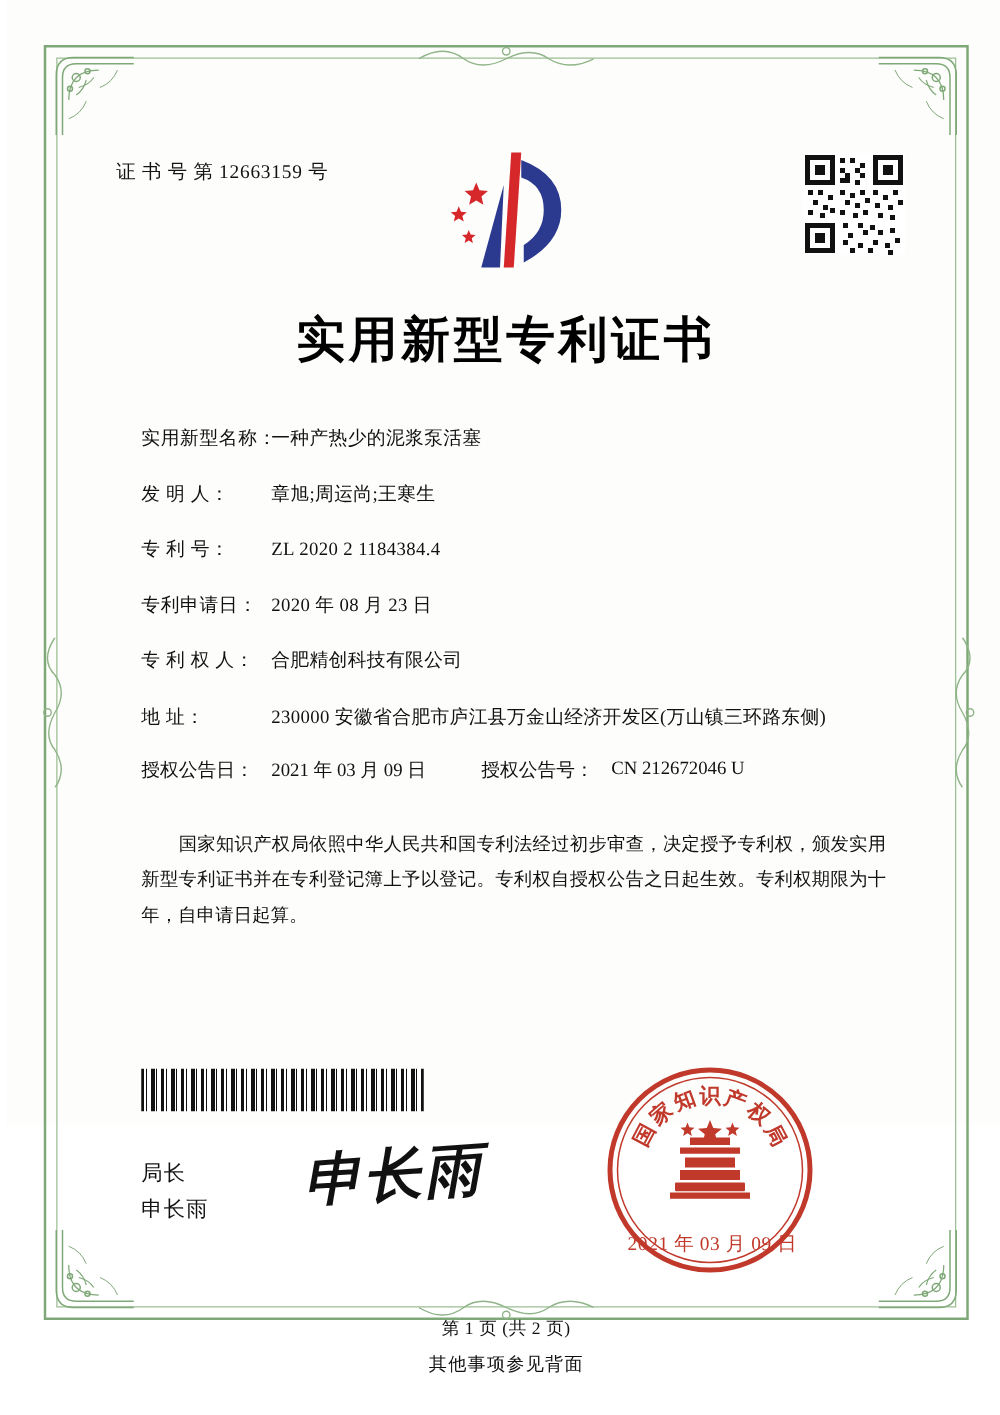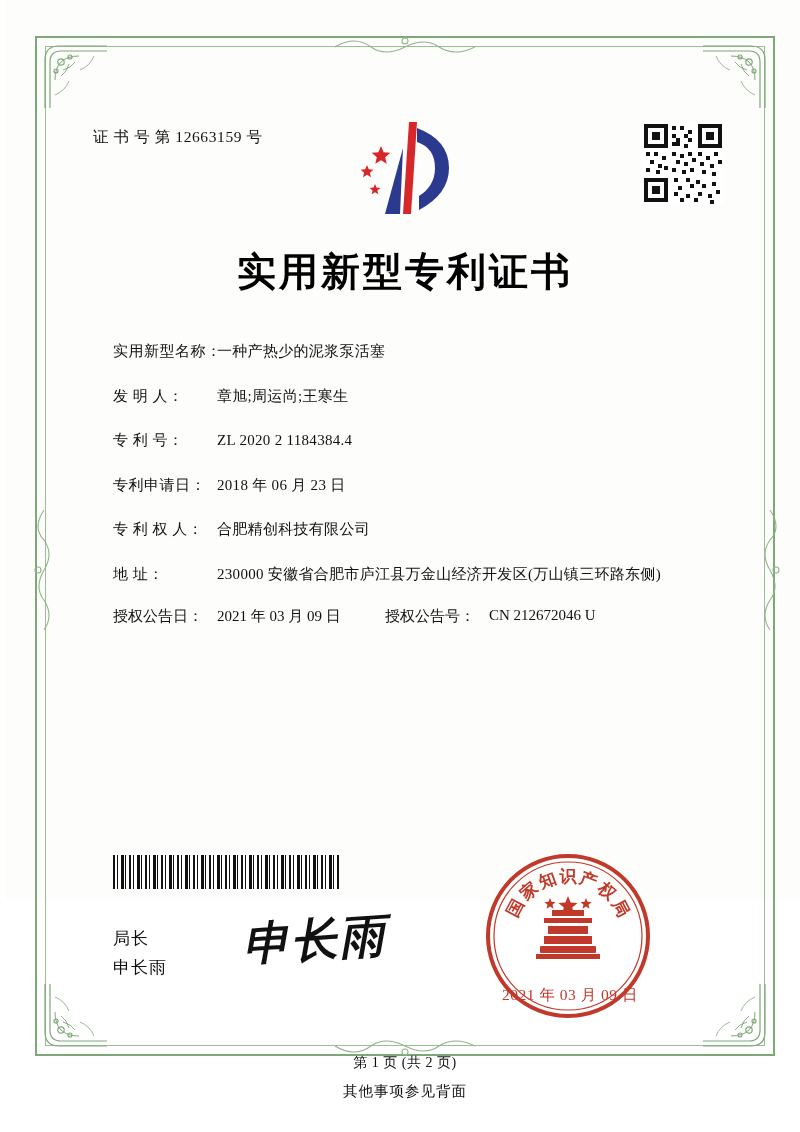--- a/index.html
+++ b/index.html
@@ -407,39 +407,40 @@
     <div class="field">
       <div class="lbl">发 明 人：</div>
       <div class="val">章旭;周运尚;王寒生</div>
     </div>
     <div class="field">
       <div class="lbl">专 利 号：</div>
       <div class="val ascii">ZL 2020 2 1184384.4</div>
     </div>
     <div class="field">
       <div class="lbl">专利申请日：</div>
-      <div class="val">2018 年 06 月 23 日</div>
+      <div class="val">2020 年 08 月 23 日</div>
     </div>
     <div class="field">
       <div class="lbl">专 利 权 人：</div>
       <div class="val">合肥精创科技有限公司</div>
     </div>
     <div class="field">
       <div class="lbl">地      址：</div>
       <div class="val">230000 安徽省合肥市庐江县万金山经济开发区(万山镇三环路东侧)</div>
     </div>
     <div class="field-inline">
       <div class="grant-date-lbl">授权公告日：</div>
       <div class="grant-date-val">2021 年 03 月 09 日</div>
       <div class="grant-no-lbl">授权公告号：</div>
       <div class="grant-no-val">CN 212672046 U</div>
     </div>
   </div>
 
   <div class="paragraphs">
+    <p>国家知识产权局依照中华人民共和国专利法经过初步审查，决定授予专利权，颁发实用新型专利证书并在专利登记簿上予以登记。专利权自授权公告之日起生效。专利权期限为十年，自申请日起算。</p>
   </div>
 
   <div class="barcode"></div>
 
   <div class="sig-label">
     <div>局长</div>
     <div>申长雨</div>
   </div>
   <div class="signature">申长雨</div>
 

